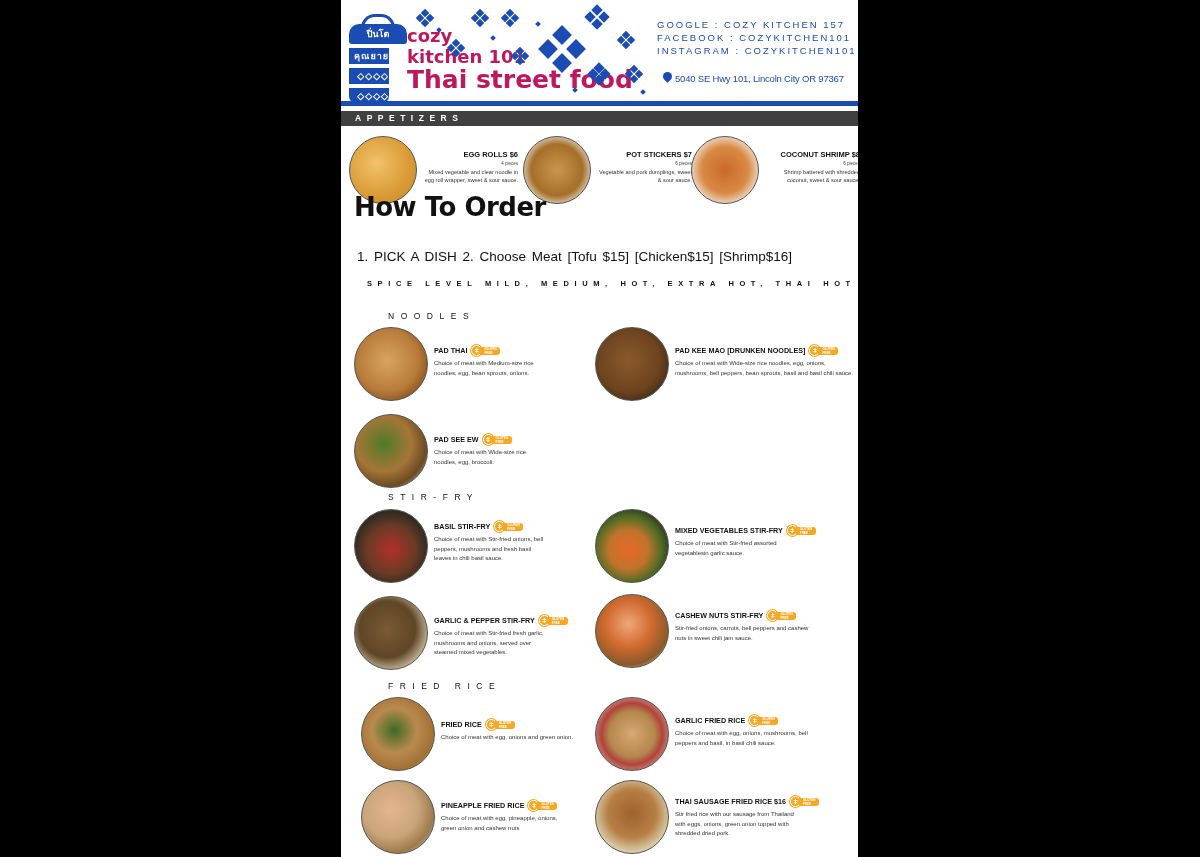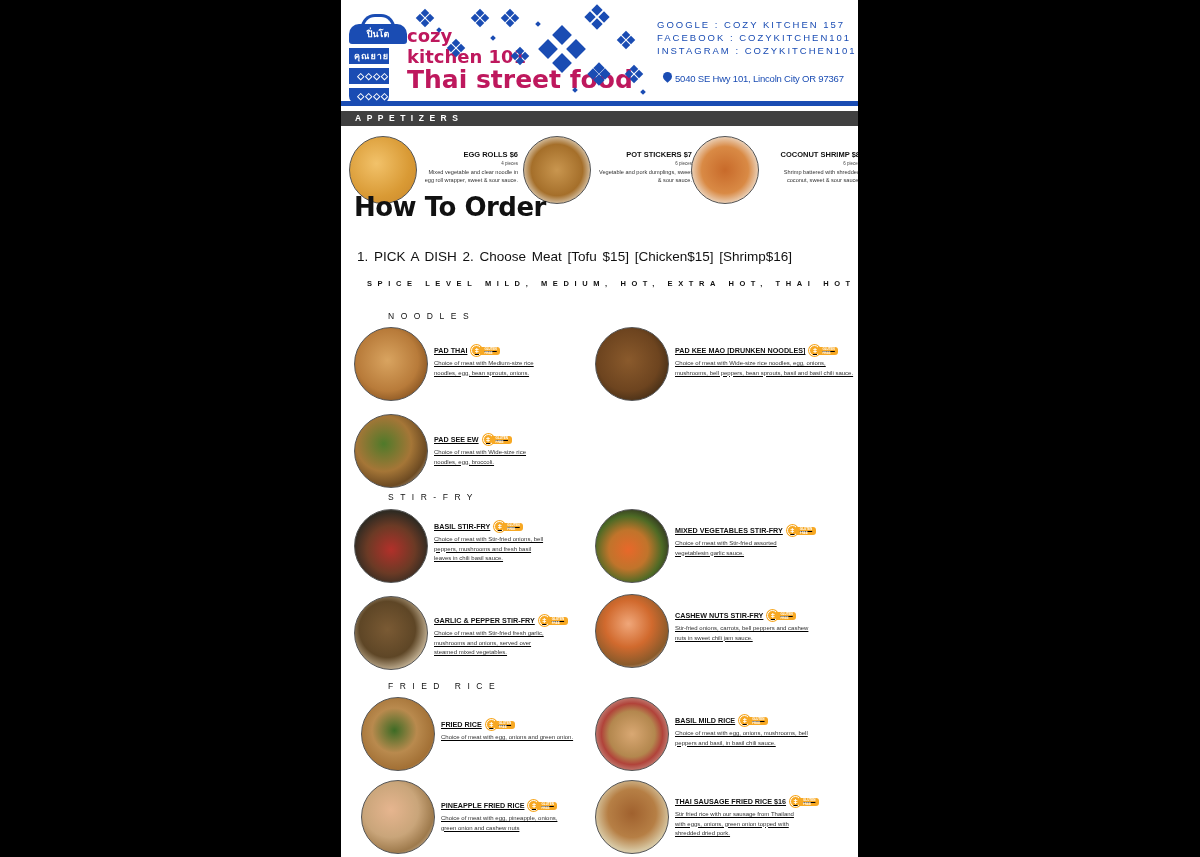--- a/index.html
+++ b/index.html
@@ -34,21 +34,21 @@
   .app .desc { font-size: 5.6px; color: #333; line-height: 8px; margin-top: 2px; }
 
   .howto { position: absolute; left: 13px; top: 192px; font-size: 26px; font-weight: bold; color: #111; letter-spacing: -0.5px; font-family: "DejaVu Sans", sans-serif; }
   .steps { position: absolute; left: 16px; top: 249px; font-size: 13.5px; color: #111; word-spacing: 2px; white-space: nowrap; }
   .spice { position: absolute; left: 14px; top: 279px; font-size: 7.5px; font-weight: bold; letter-spacing: 5.6px; color: #111; white-space: nowrap; margin-left: 12px; }
   .section { position: absolute; left: 7px; font-size: 8.5px; font-weight: normal; letter-spacing: 6.5px; color: #111; margin-left: 40px; }
 
   
   .dish { position: absolute; display: flex; align-items: flex-start; }
   .dish .circle { width: 74px; height: 74px; }
-  .dish .txt { margin-left: 6px; text-decoration: underline; }
+  .dish .txt { margin-left: 6px; }
   .dish .name-row { display: flex; align-items: center; gap: 4px; }
   .dish .name { font-size: 7.2px; font-weight: bold; color: #111; white-space: nowrap; }
   .dish .desc { font-size: 6px; color: #333; line-height: 9.5px; margin-top: 3px; }
   .gf { display: inline-flex; align-items: center; flex: none; }
   .gf .c { width: 11px; height: 11px; border-radius: 50%; background: #f7a823; border: 1px solid #fff; box-shadow: 0 0 0 1px #f7a823; color:#fff; font-size: 7px; line-height: 10px; text-align:center; font-weight: bold; }
   .gf .p { height: 8px; background: #f7a823; color: #fff; font-size: 3px; line-height: 4px; padding: 0 3px 0 4px; margin-left: -2px; border-radius: 0 3px 3px 0; font-weight: bold; width: 20px; overflow:hidden; }
 
   
   .f-egg { background: radial-gradient(circle at 40% 40%, #f2c26a, #d99a35 60%, #c7852a); }
   .f-pot { background: radial-gradient(circle at 50% 50%, #c9964f, #a56f2a 55%, #e9e2d6 80%); }
@@ -284,21 +284,21 @@
             <span class="p">GLUTEN FREE</span>
           </span>
         </div>
       <div class="desc">Choice of meat with egg, onions and green onion.</div>
     </div>
   </div>
   <div class="dish" style="left:254px;top:697px">
     <div class="circle f-brice"></div>
     <div class="txt" style="margin-top:18px;width:150px">
       <div class="name-row">
-          <span class="name">BASIL MILD RICE</span>
+          <span class="name">GARLIC FRIED RICE</span>
         <span class="gf">
             <span class="c">ǂ</span>
             <span class="p">GLUTEN FREE</span>
           </span>
         </div>
       <div class="desc">Choice of meat with egg, onions, mushrooms, bell peppers and basil, in basil chili sauce.</div>
     </div>
   </div>
   <div class="dish" style="left:20px;top:780px">
     <div class="circle f-pine"></div>

